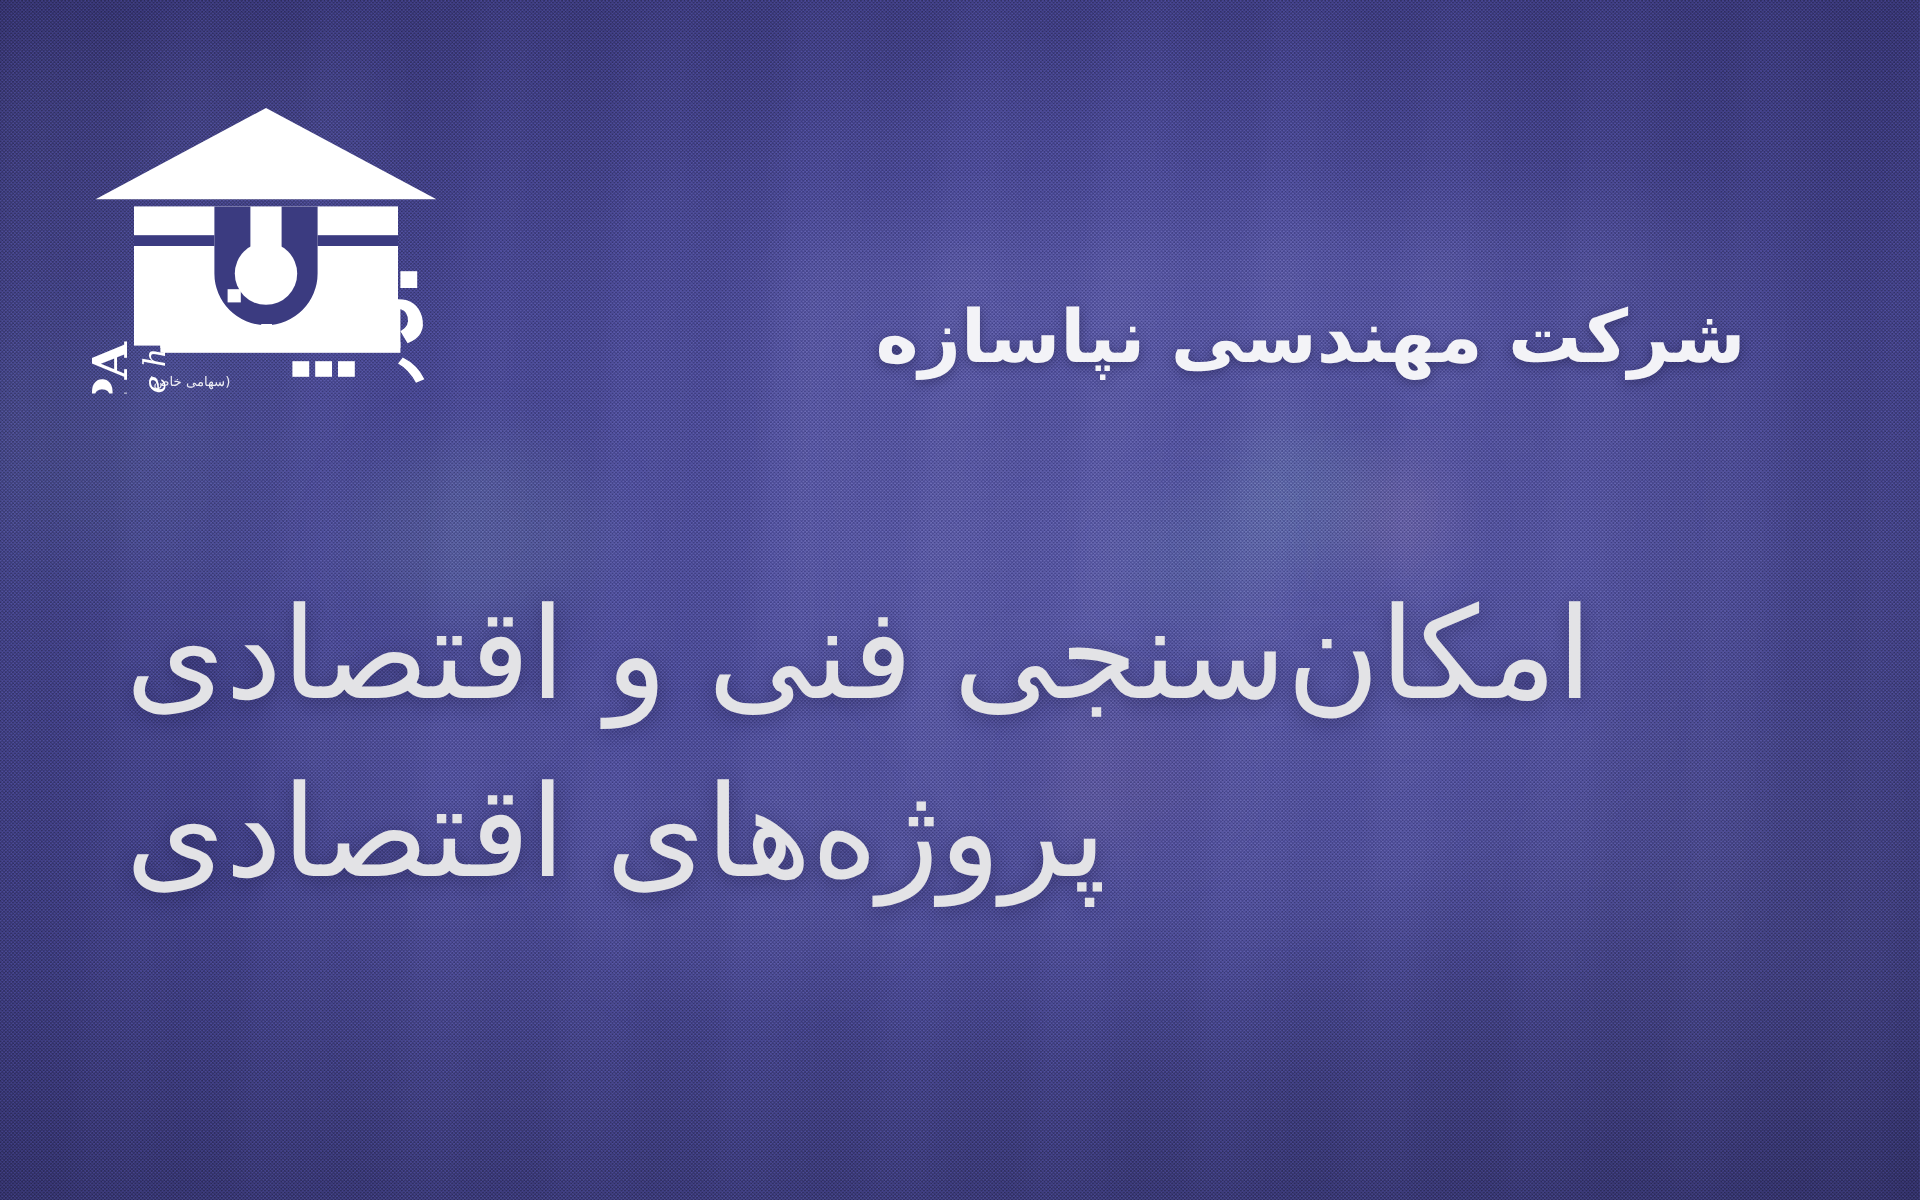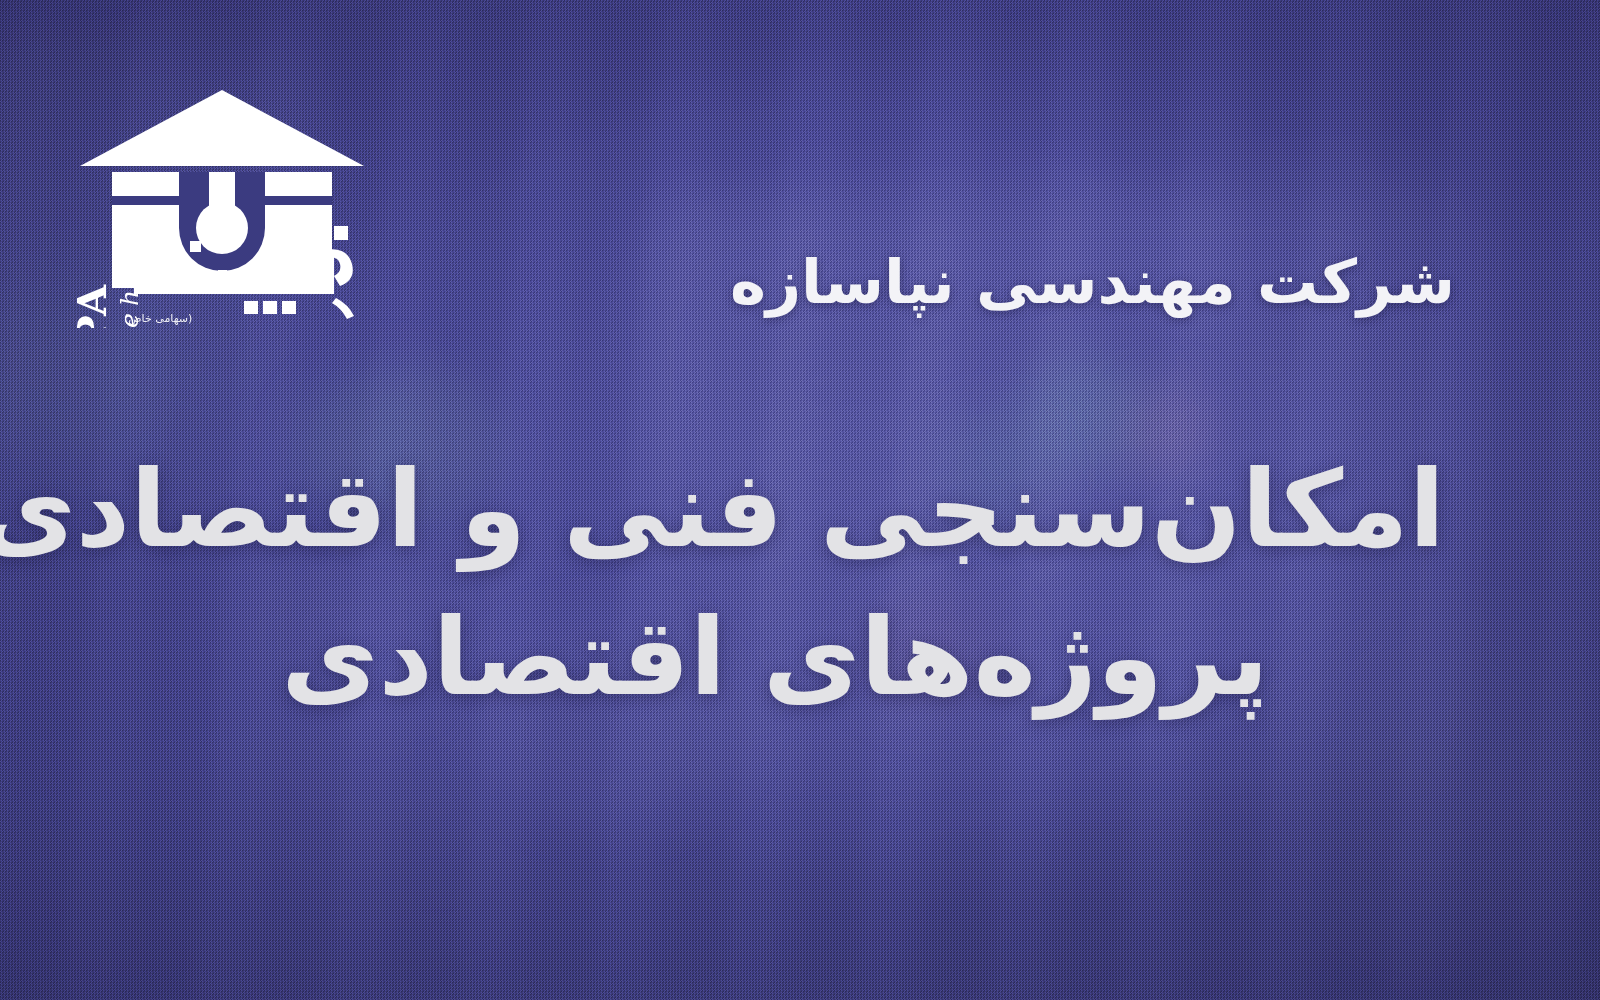--- a/index.html
+++ b/index.html
@@ -142,26 +142,26 @@
     font-size: 61px;
     line-height: 1.12;
     font-weight: 700;
     letter-spacing: 0.5px;
     white-space: nowrap;
     text-shadow: 0 2px 10px rgba(25,22,60,.45);
   }
   #headline {
     position: absolute;
     right: 155px;
-    top: 436px;
+    top: 472px;
     width: 1340px;
-    text-align: center;
+    text-align: left;
     color: #e3e3e6;
     font-size: 106px;
-    font-weight: 700;
+    font-weight: 400;
     line-height: 1.40;
     letter-spacing: -0.5px;
     text-shadow: 0 3px 16px rgba(25,22,60,.40);
   }
   #headline .hl-line { display: block; white-space: nowrap; }
 </style>
 </head>
 <body>
 
 <div id="stage">

